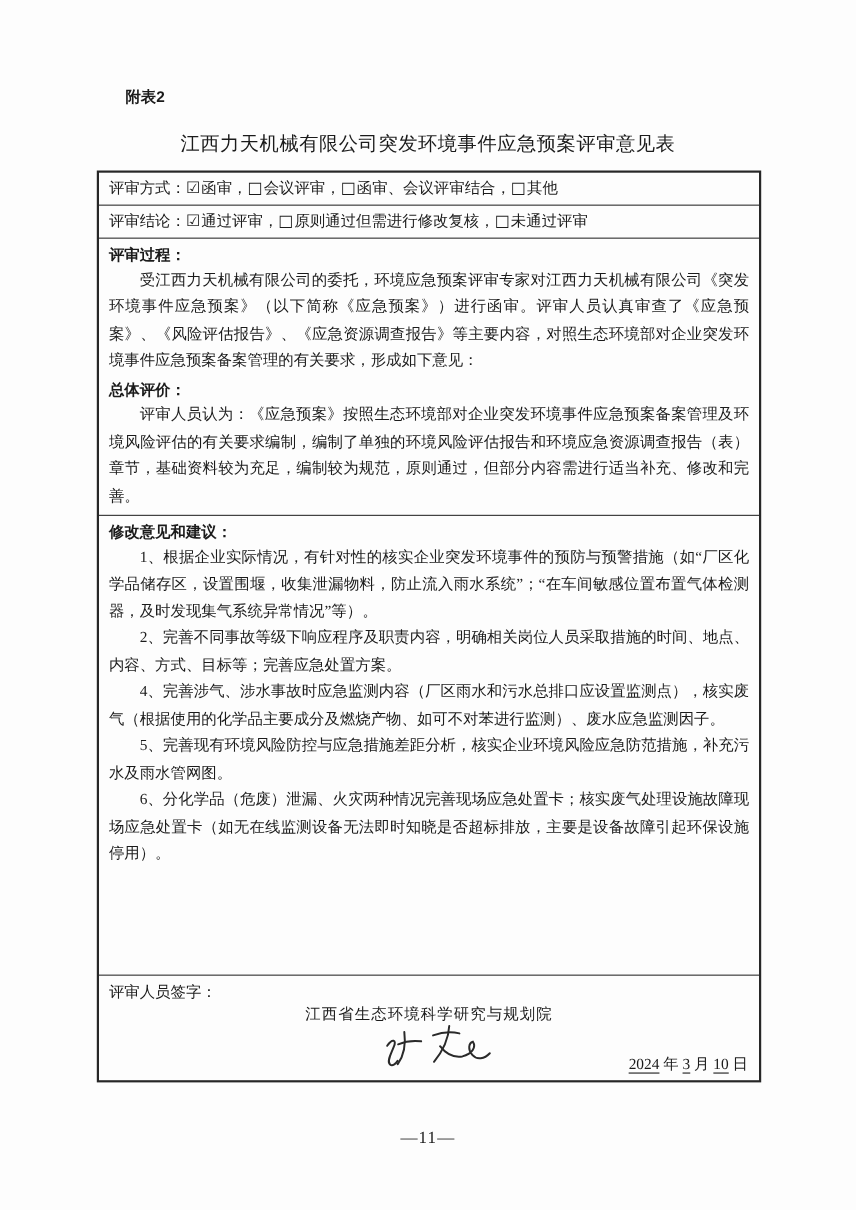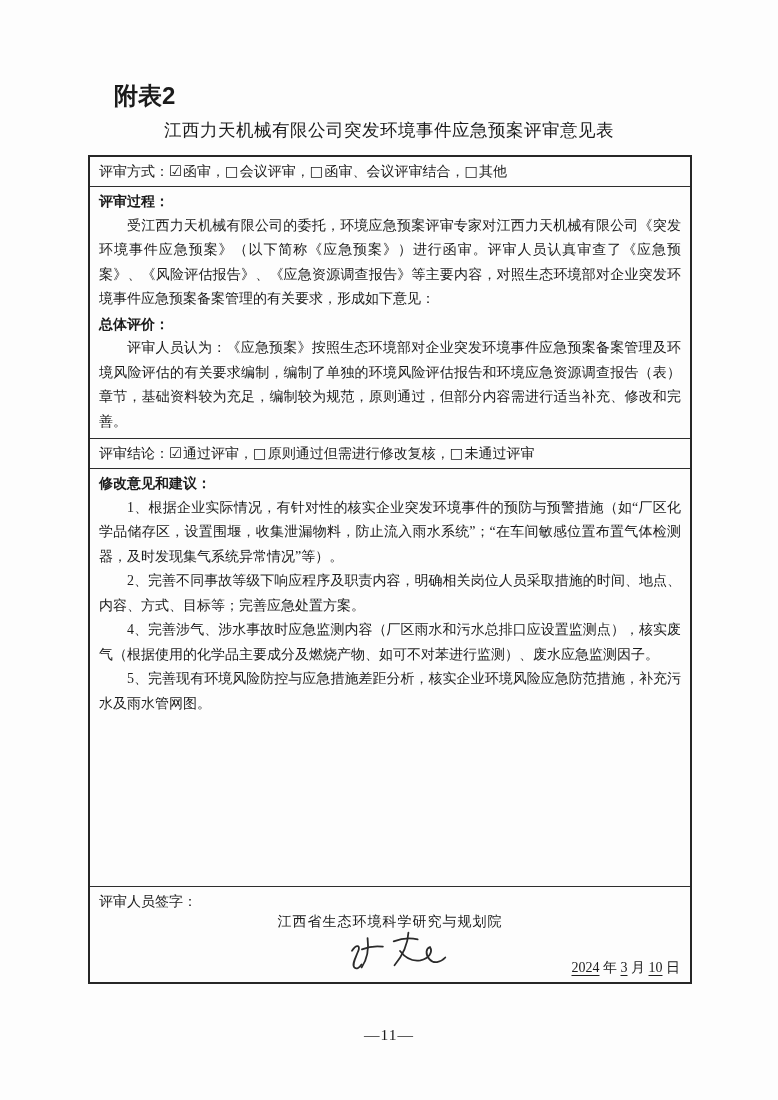--- a/index.html
+++ b/index.html
@@ -6,21 +6,21 @@
   body {
     width: 778px; height: 1100px;
     background: #fdfdfd;
     position: relative;
     font-family: "Liberation Serif", "DejaVu Serif", serif;
     color: #1b1b1b;
     overflow: hidden;
   }
   .fubiao-label {
     position: absolute; left: 114px; top: 80px;
-    font-size: 24px; font-weight: bold;
+    font-size: 14px; font-weight: bold;
     font-family: Liberation Sans, sans-serif;
     text-align: right;
   }
   .doc-title {
     position: absolute; top: 118px; left: 0; right: 0;
     text-align: center;
     font-size: 17.5px; font-weight: normal;
     font-family: "Liberation Sans", "DejaVu Sans", sans-serif;
     letter-spacing: 0.5px;
   }
@@ -83,38 +83,39 @@
 
 <div class="doc-title">江西力天机械有限公司突发环境事件应急预案评审意见表</div>
 
 <div class="review-table">
 
 
   <div class="t-row row-method">
     <span>评审方式：</span><span><span class="opt"><span class="cb">☑</span><span>函审</span><span>，</span></span><span class="opt"><span class="cb">□</span><span>会议评审</span><span>，</span></span><span class="opt"><span class="cb">□</span><span>函审、会议评审结合</span><span>，</span></span><span class="opt"><span class="cb">□</span><span>其他</span><span></span></span></span>
   </div>
 
+  <div class="t-row row-concl">
+    <span>评审结论：</span><span><span class="opt"><span class="cb">☑</span><span>通过评审</span><span>，</span></span><span class="opt"><span class="cb">□</span><span>原则通过但需进行修改复核</span><span>，</span></span><span class="opt"><span class="cb">□</span><span>未通过评审</span><span></span></span></span>
+  </div>
+
   <div class="t-row row-process">
     <div class="sec-head">评审过程：</div>
     <p class="para">受江西力天机械有限公司的委托，环境应急预案评审专家对江西力天机械有限公司《突发环境事件应急预案》（以下简称《应急预案》）进行函审。评审人员认真审查了《应急预案》、《风险评估报告》、《应急资源调查报告》等主要内容，对照生态环境部对企业突发环境事件应急预案备案管理的有关要求，形成如下意见：</p>
     <div class="sec-head">总体评价：</div>
     <p class="para">评审人员认为：《应急预案》按照生态环境部对企业突发环境事件应急预案备案管理及环境风险评估的有关要求编制，编制了单独的环境风险评估报告和环境应急资源调查报告（表）章节，基础资料较为充足，编制较为规范，原则通过，但部分内容需进行适当补充、修改和完善。</p>
-  </div>
-
-  <div class="t-row row-concl">
-    <span>评审结论：</span><span><span class="opt"><span class="cb">☑</span><span>通过评审</span><span>，</span></span><span class="opt"><span class="cb">□</span><span>原则通过但需进行修改复核</span><span>，</span></span><span class="opt"><span class="cb">□</span><span>未通过评审</span><span></span></span></span>
   </div>
 
   <div class="t-row row-suggest">
     <div class="sec-head">修改意见和建议：</div>
     <div>
         <p class="para">1、根据企业实际情况，有针对性的核实企业突发环境事件的预防与预警措施（如“厂区化学品储存区，设置围堰，收集泄漏物料，防止流入雨水系统”；“在车间敏感位置布置气体检测器，及时发现集气系统异常情况”等）。</p>
         <p class="para">2、完善不同事故等级下响应程序及职责内容，明确相关岗位人员采取措施的时间、地点、内容、方式、目标等；完善应急处置方案。</p>
         <p class="para">4、完善涉气、涉水事故时应急监测内容（厂区雨水和污水总排口应设置监测点），核实废气（根据使用的化学品主要成分及燃烧产物、如可不对苯进行监测）、废水应急监测因子。</p>
         <p class="para">5、完善现有环境风险防控与应急措施差距分析，核实企业环境风险应急防范措施，补充污水及雨水管网图。</p>
+        <p class="para">6、分化学品（危废）泄漏、火灾两种情况完善现场应急处置卡；核实废气处理设施故障现场应急处置卡（如无在线监测设备无法即时知晓是否超标排放，主要是设备故障引起环保设施停用）。</p>
       </div>
   </div>
 
   <div class="t-row row-sign">
     <span class="sign-label">评审人员签字：</span>
     <div class="sign-org">江西省生态环境科学研究与规划院</div>
     <svg class="sign-scribble" width="120" height="44" viewBox="0 0 120 44" fill="none">
       <path d="M10,21 c5,-7 9,-5 6,1 c-3,7 -7,13 -4,16 c2,2 5,0 7,-3" stroke="#2a2a2a" stroke-width="1.8" stroke-linecap="round"></path>
       <path d="M26,9 c1,10 -1,21 -7,29" stroke="#2a2a2a" stroke-width="1.8" stroke-linecap="round"></path>
       <path d="M20,20 c8,-3 15,-3 21,-2" stroke="#2a2a2a" stroke-width="1.8" stroke-linecap="round"></path>

